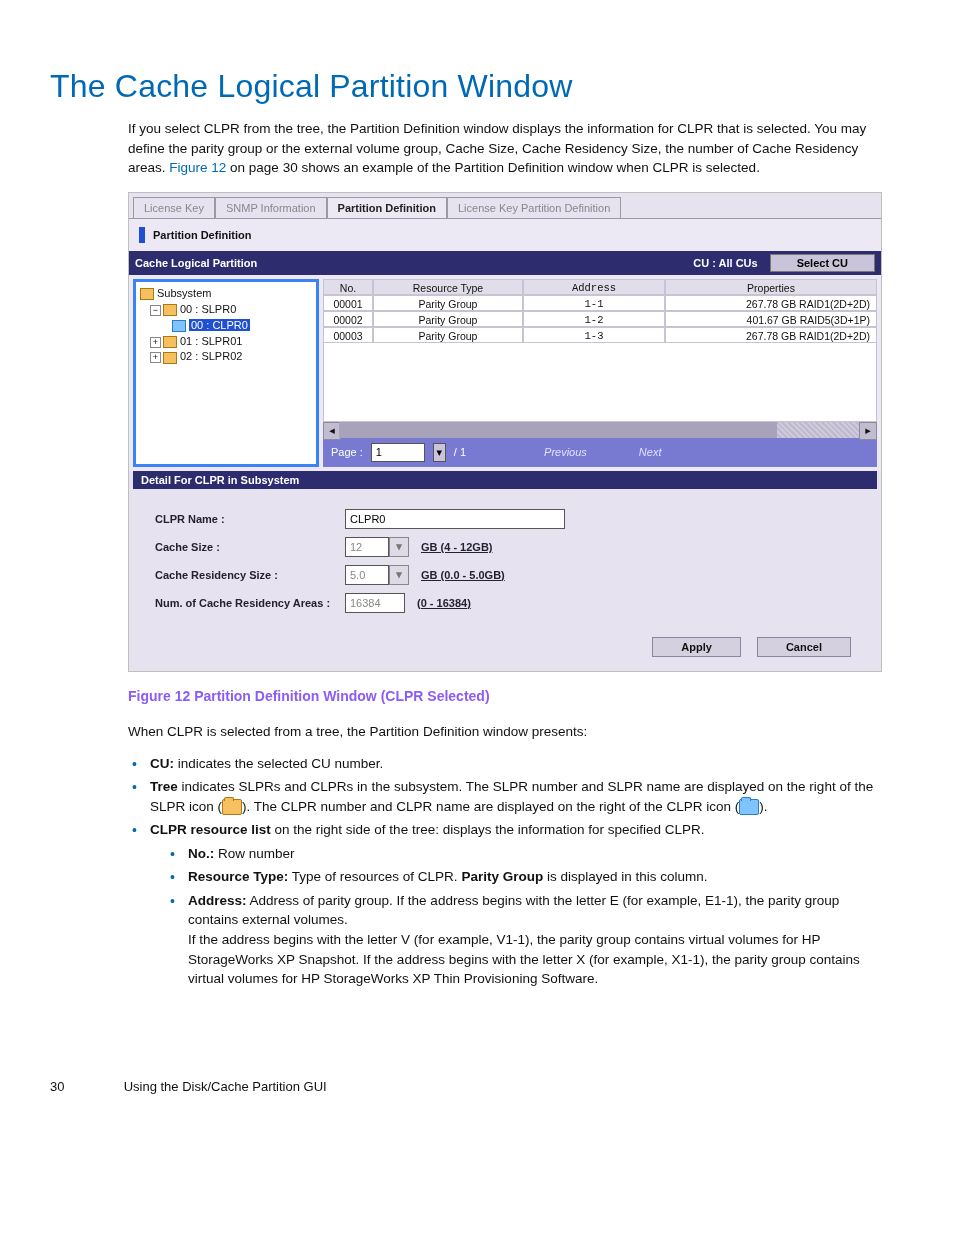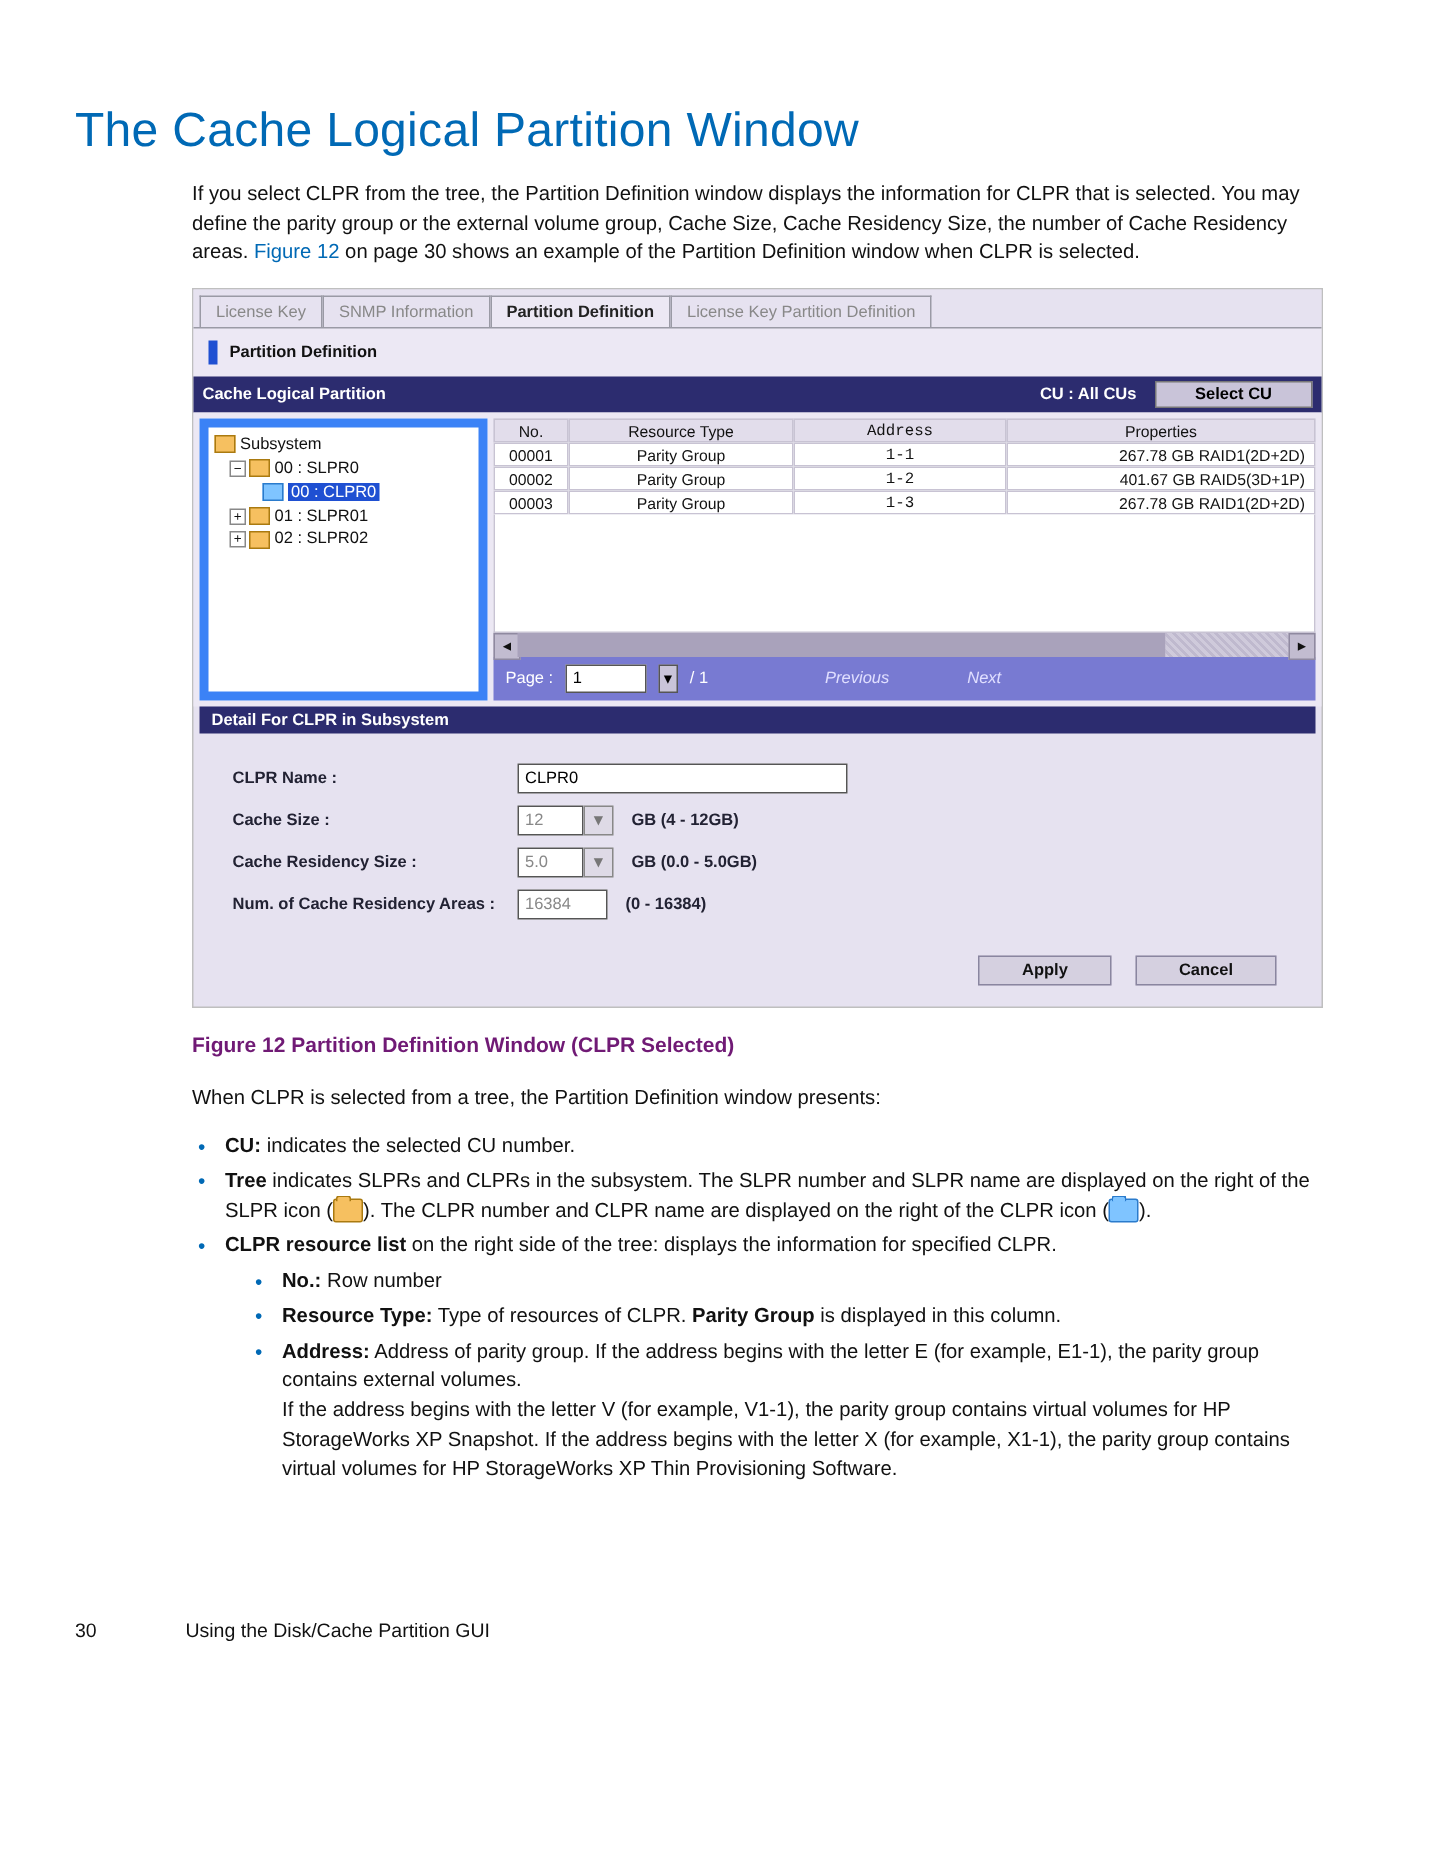--- a/index.html
+++ b/index.html
@@ -24,21 +24,21 @@
     font-stretch: condensed;
   }
   .body-text {
     margin-left: 78px;
     margin-right: 10px;
     line-height: 1.45;
   }
   .body-text p { margin: 0 0 12px 0; }
   a.xref { color: #0069b5; text-decoration: none; }
   .fig-caption {
-    color: #701a75;
+    color: #8b5cf6;
     font-weight: bold;
     font-size: 14px;
     margin: 14px 0 16px 0;
   }
   ul.bullets { margin: 4px 0 0 0; padding-left: 22px; list-style: none; }
   ul.bullets > li { position: relative; padding-left: 0; margin: 4px 0; line-height:1.45;}
   ul.bullets > li::before {
     content: "•"; color:#0069b5; position:absolute; left:-18px; top:0; font-size:14px;
   }
   ul.sub { list-style:none; margin:4px 0 0 0; padding-left:38px; }
@@ -72,21 +72,21 @@
     display:flex; align-items:center; justify-content:space-between;
     background:#2c2c6f; color:#fff; padding:3px 6px; font-weight:bold;
   }
   .strip .r { display:flex; align-items:center; gap:12px;}
   .strip .cu-btn{
      background:#c9c4d9; color:#000; padding:2px 26px; font-weight:bold;
      border:1px solid #777; font-size:11px;
   }
   .midrow{ display:flex; background:#ece8f4;}
   .tree-pane{
-    width:172px; min-height:158px; background:#fff; border:6px solid #3b82f6;
+    width:172px; min-height:158px; background:#fff; border:3px solid #3b82f6;
     margin:4px; padding:4px; line-height:1.45; position:relative;
   }
   .tree-pane .node{white-space:nowrap;}
   .tree-pane .ico{display:inline-block;width:12px;height:10px;background:#f6c060;border:1px solid #aa7a10;vertical-align:middle;margin-right:3px;}
   .tree-pane .ico.blue{background:#7fc4ff;border-color:#2a7bcc;}
   .tree-pane .sel{background:#1f50d2;color:#fff;padding:0 2px;}
   .expander{display:inline-block;width:9px;height:9px;border:1px solid #888;text-align:center;line-height:8px;font-size:9px;margin-right:2px;background:#fff;}
   .grid-pane{ flex:1; margin:4px 4px 4px 0; display:flex; flex-direction:column;}
   .grid-hdr, .grid-row{ display:flex; }
   .grid-hdr{ font-weight:normal; background:#e2ddeb;align-items:flex-end;}
@@ -109,21 +109,21 @@
   .paging .inp{width:44px;height:17px;background:#fff;color:#000;border:1px solid #555;display:inline-flex;align-items:center;padding:0 4px;}
   .paging .dd{width:11px;height:17px;background:#c9c4d9;border:1px solid #555;display:inline-flex;align-items:center;justify-content:center;color:#000;}
   .paging .flat-btn{background:transparent;font-style:italic;color:#e0dfff;padding:2px 22px;}
   .strip2{background:#2c2c6f;color:#fff;font-weight:bold;padding:3px 8px;margin:0 4px;}
   .detail{padding:12px 10px 6px 14px;}
   .drow{display:flex;align-items:center;margin:8px 12px;font-weight:bold;color:#223;}
   .drow .lab{width:190px;}
   .drow .inp{width:96px;height:18px;background:#ffffff;border:1px solid #555;color:#888;padding:0 4px;display:inline-flex;align-items:center;font-weight:normal;}
   .drow .inp.on{color:#000;}
   .drow .dd{width:18px;height:18px;border:1px solid #888;background:#dedae6;display:inline-flex;align-items:center;justify-content:center;color:#777;}
-  .drow .suffix{margin-left:12px;font-weight:bold;}
+  .drow .suffix{margin-left:12px;font-weight:bold;text-decoration:underline;}
   .btnrow{display:flex;justify-content:flex-end;gap:16px;padding:10px 30px 14px 0;}
   .pbtn{background:#d5d0e0;border:1px solid #8a86a0;padding:3px 28px;font-weight:bold;font-size:11px;}
   .footer{margin-top:90px;font-size:13px;}
   .footer .pn{display:inline-block;width:70px;}
 </style>
 </head>
 <body>
 
 <div class="page">
   <h1>The Cache Logical Partition Window</h1>

